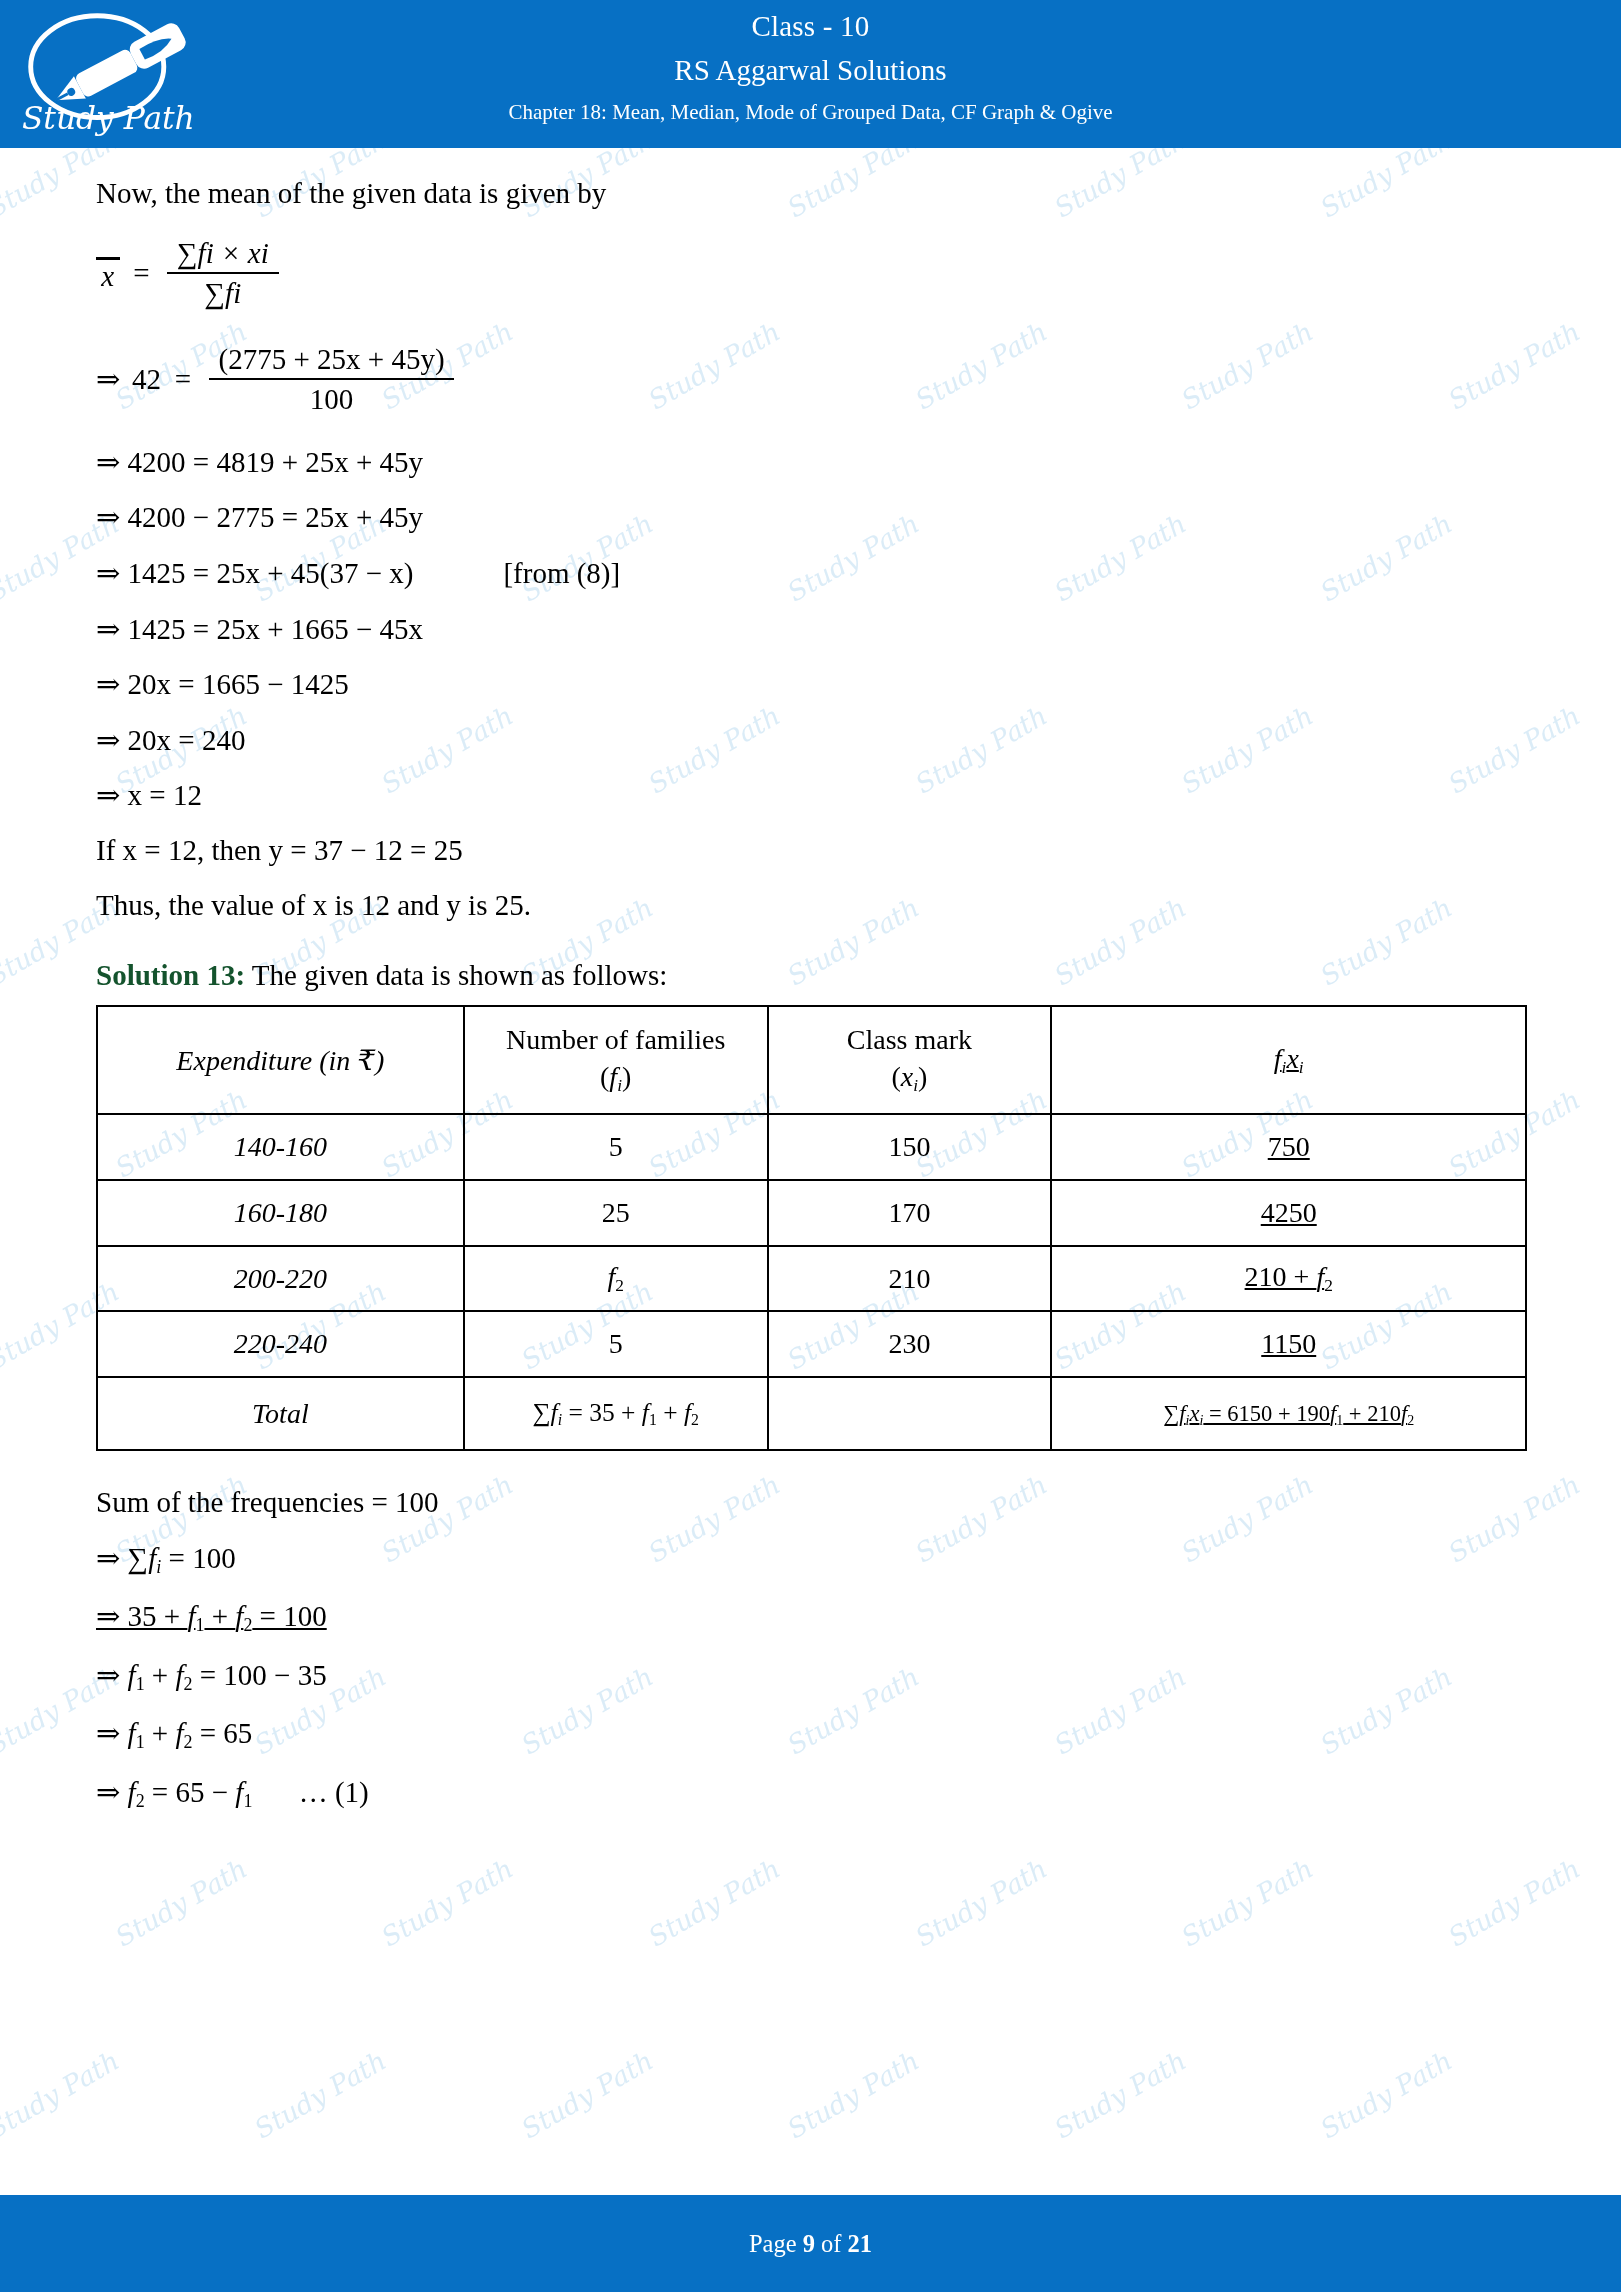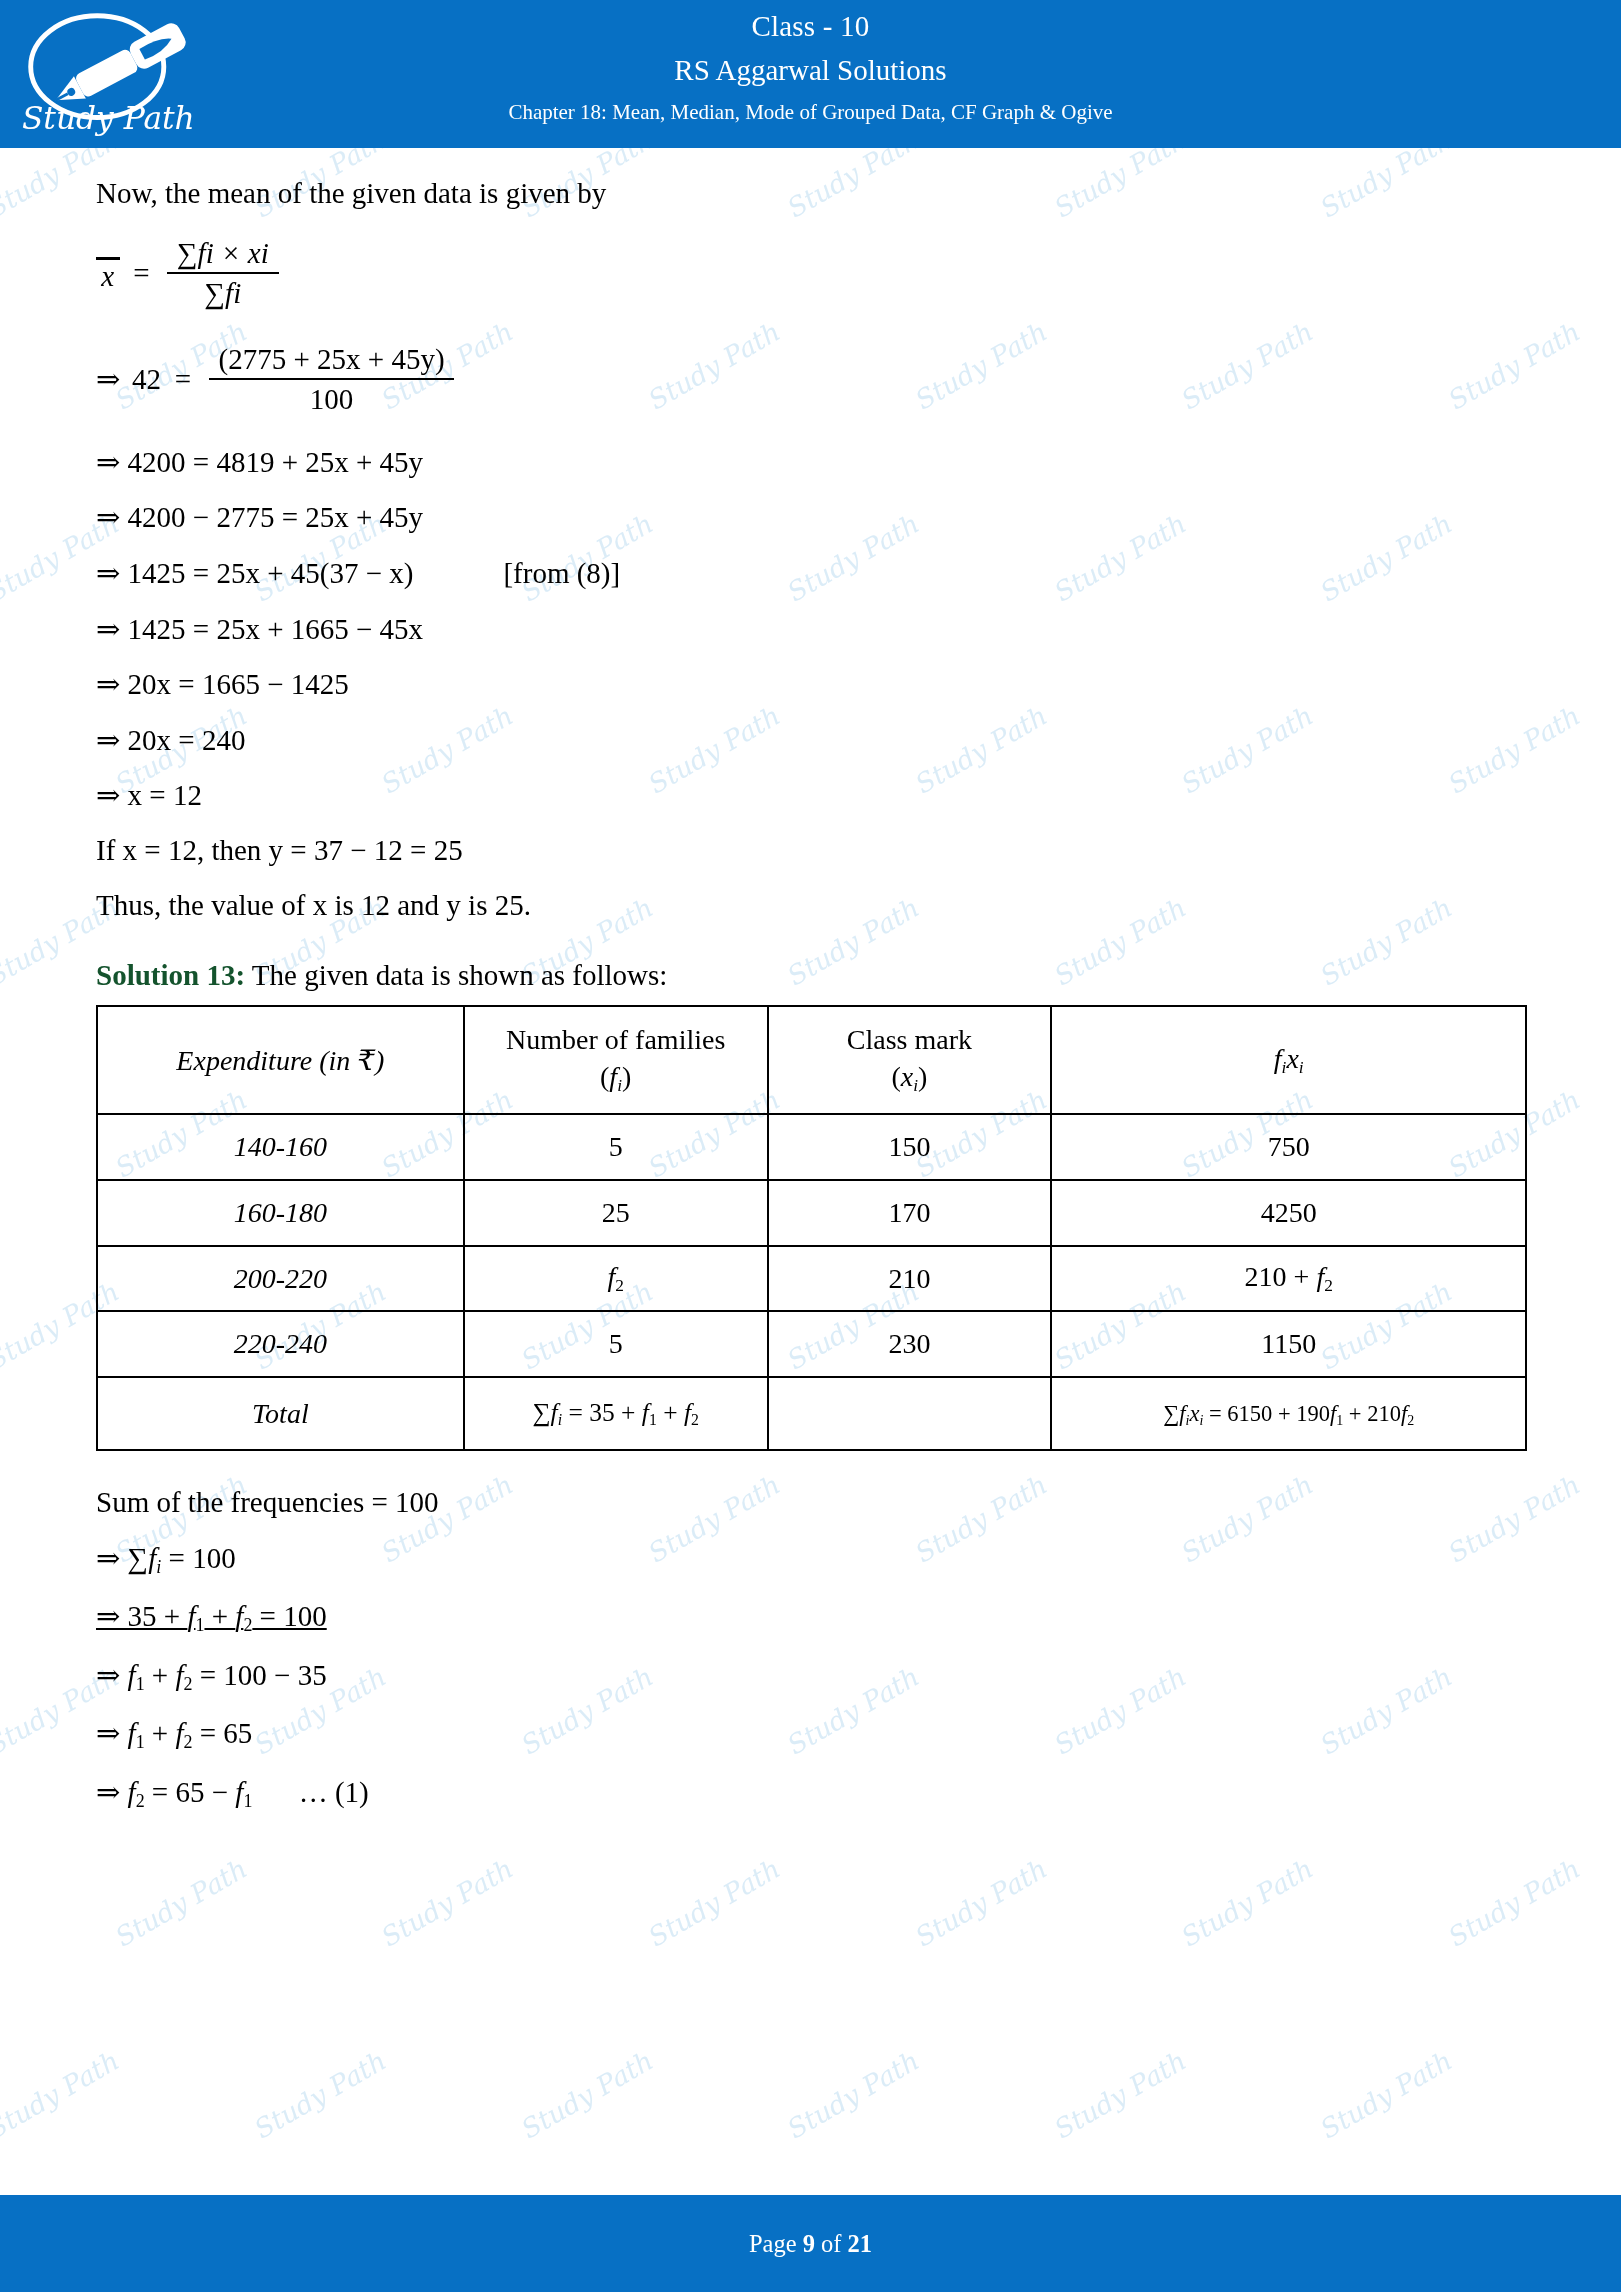--- a/index.html
+++ b/index.html
@@ -146,21 +146,21 @@
   table.datatable td {
     border: 2px solid #000;
     text-align: center;
     vertical-align: middle;
     padding: 5.9px 3.9px;
     color: #000;
   }
   td.c1 { width: 357px; font-style: italic; }
   td.c2 { width: 294px; }
   td.c3 { width: 274px; }
-  td.c4 { width: 465px; }
+  td.c4 { width: 465px; text-decoration: underline; }
   tr.hdr td { height: 94px; }
   tr.drow td { height: 52px; }
   tr.total td { height: 59px; }
   .hdr-2line { line-height: 1.32; }
   .total-cell { font-size: 25.5px; white-space: nowrap; }
   .total-cell .small { font-size: 22.5px; }
 
   
   .wm-layer {
     position: absolute;

